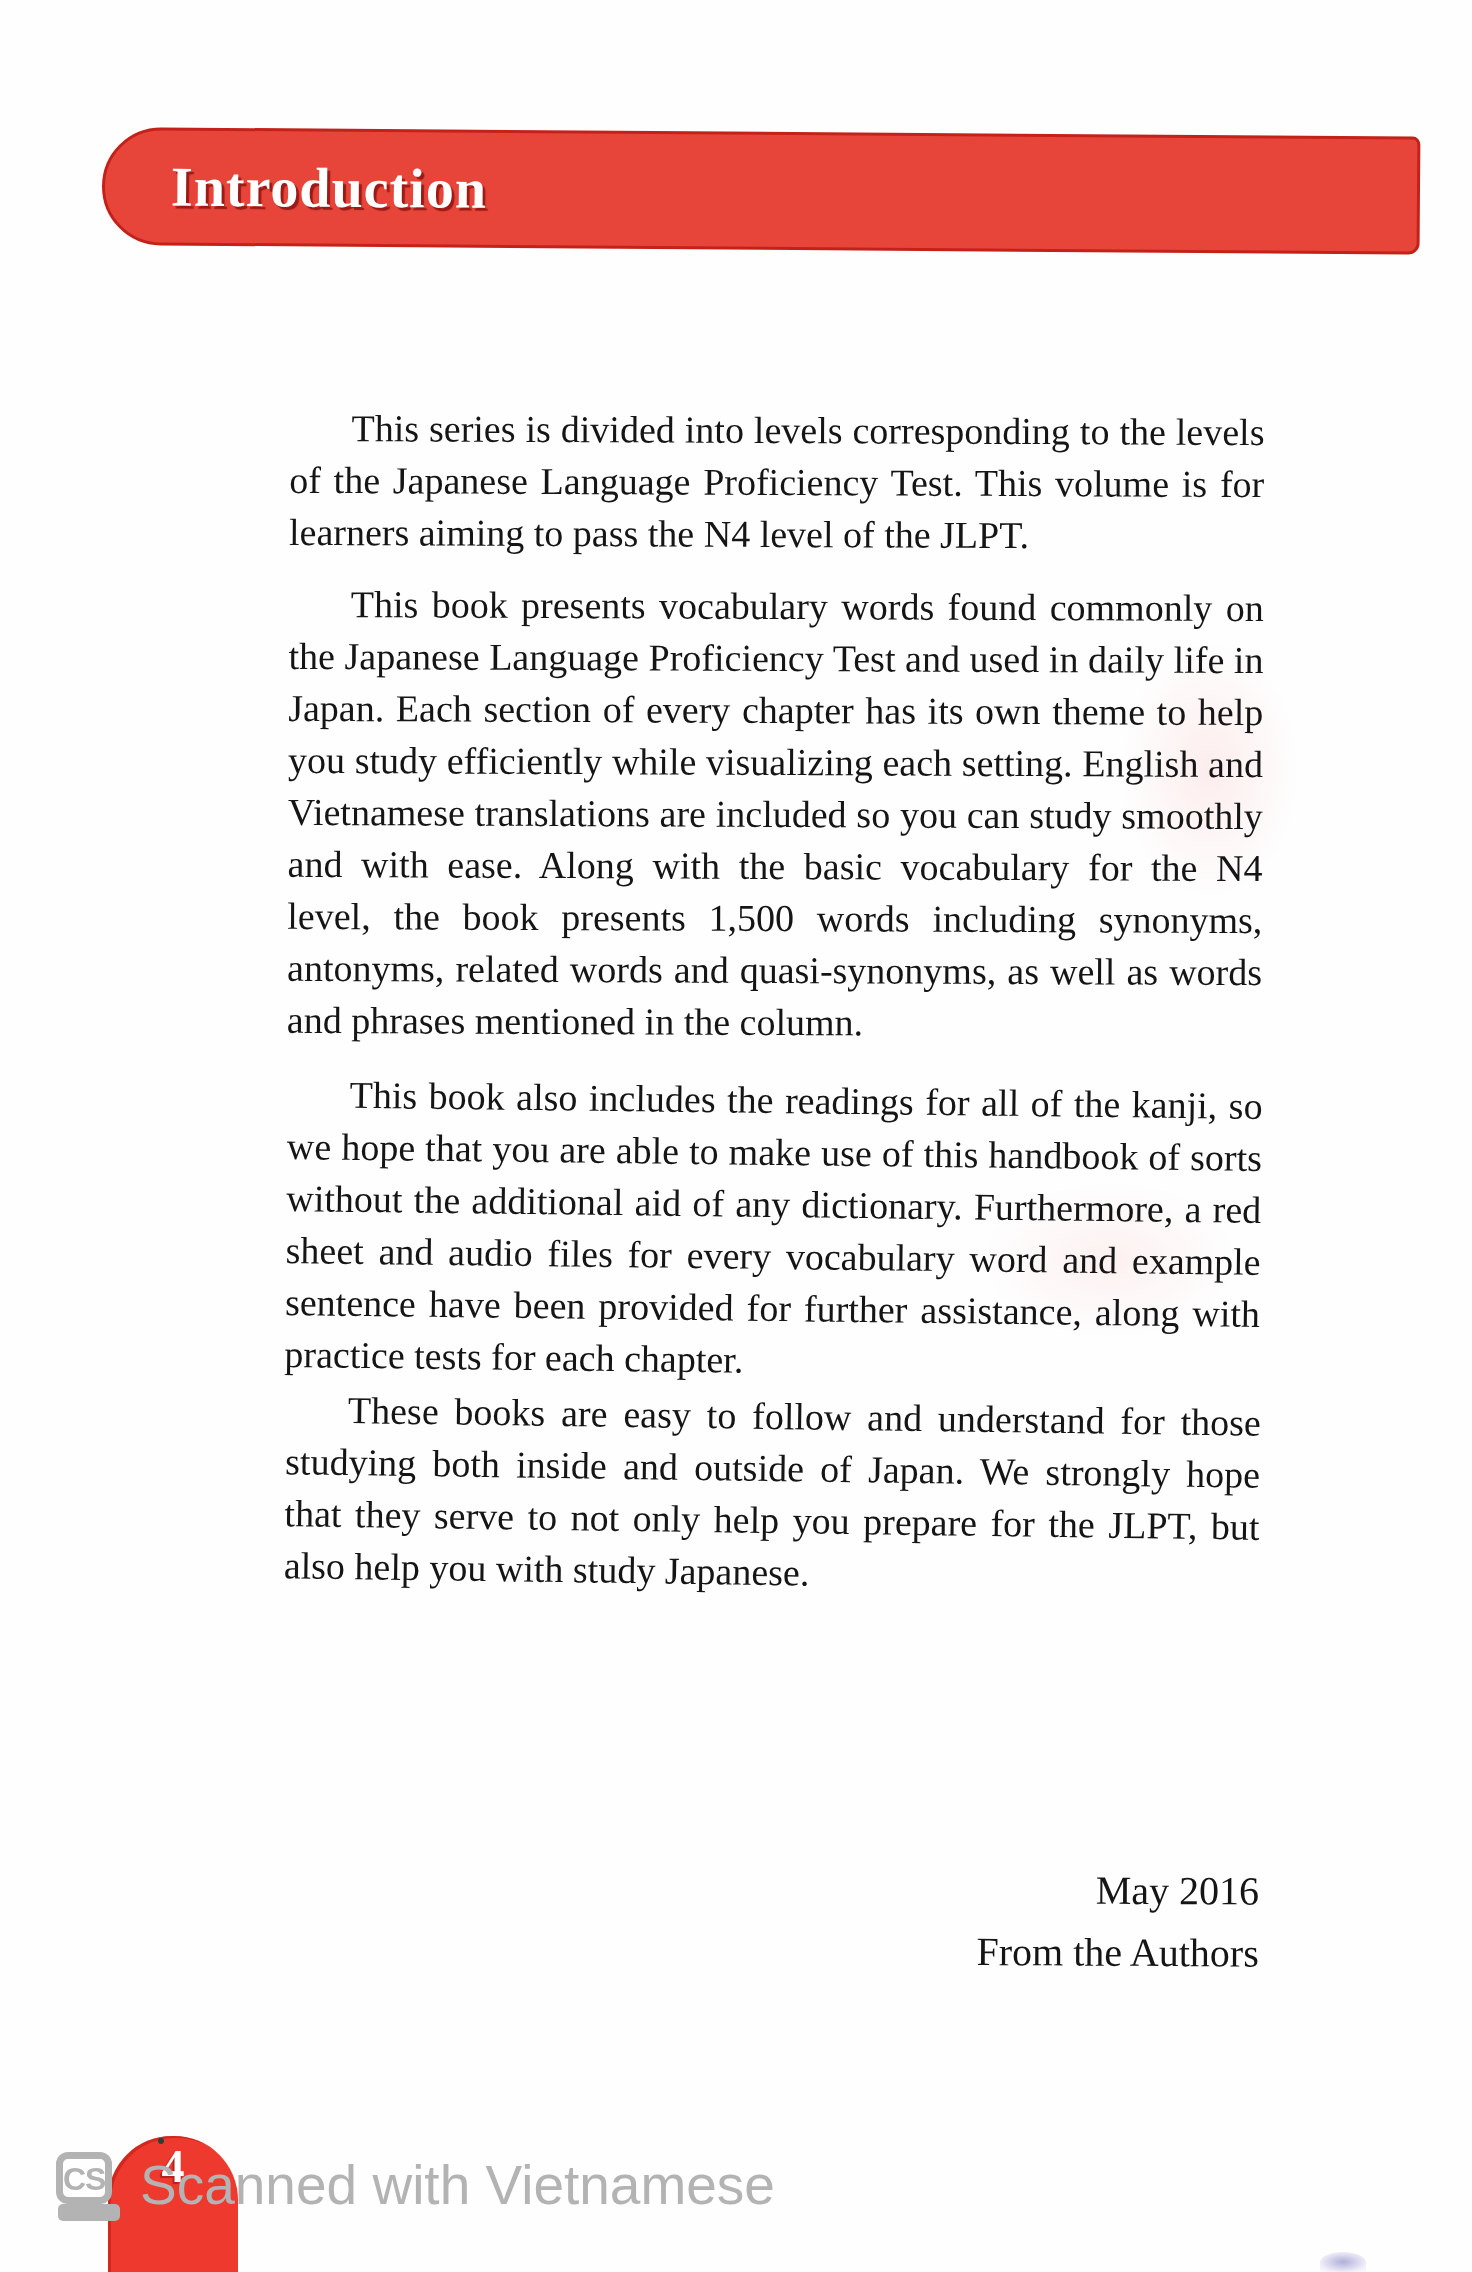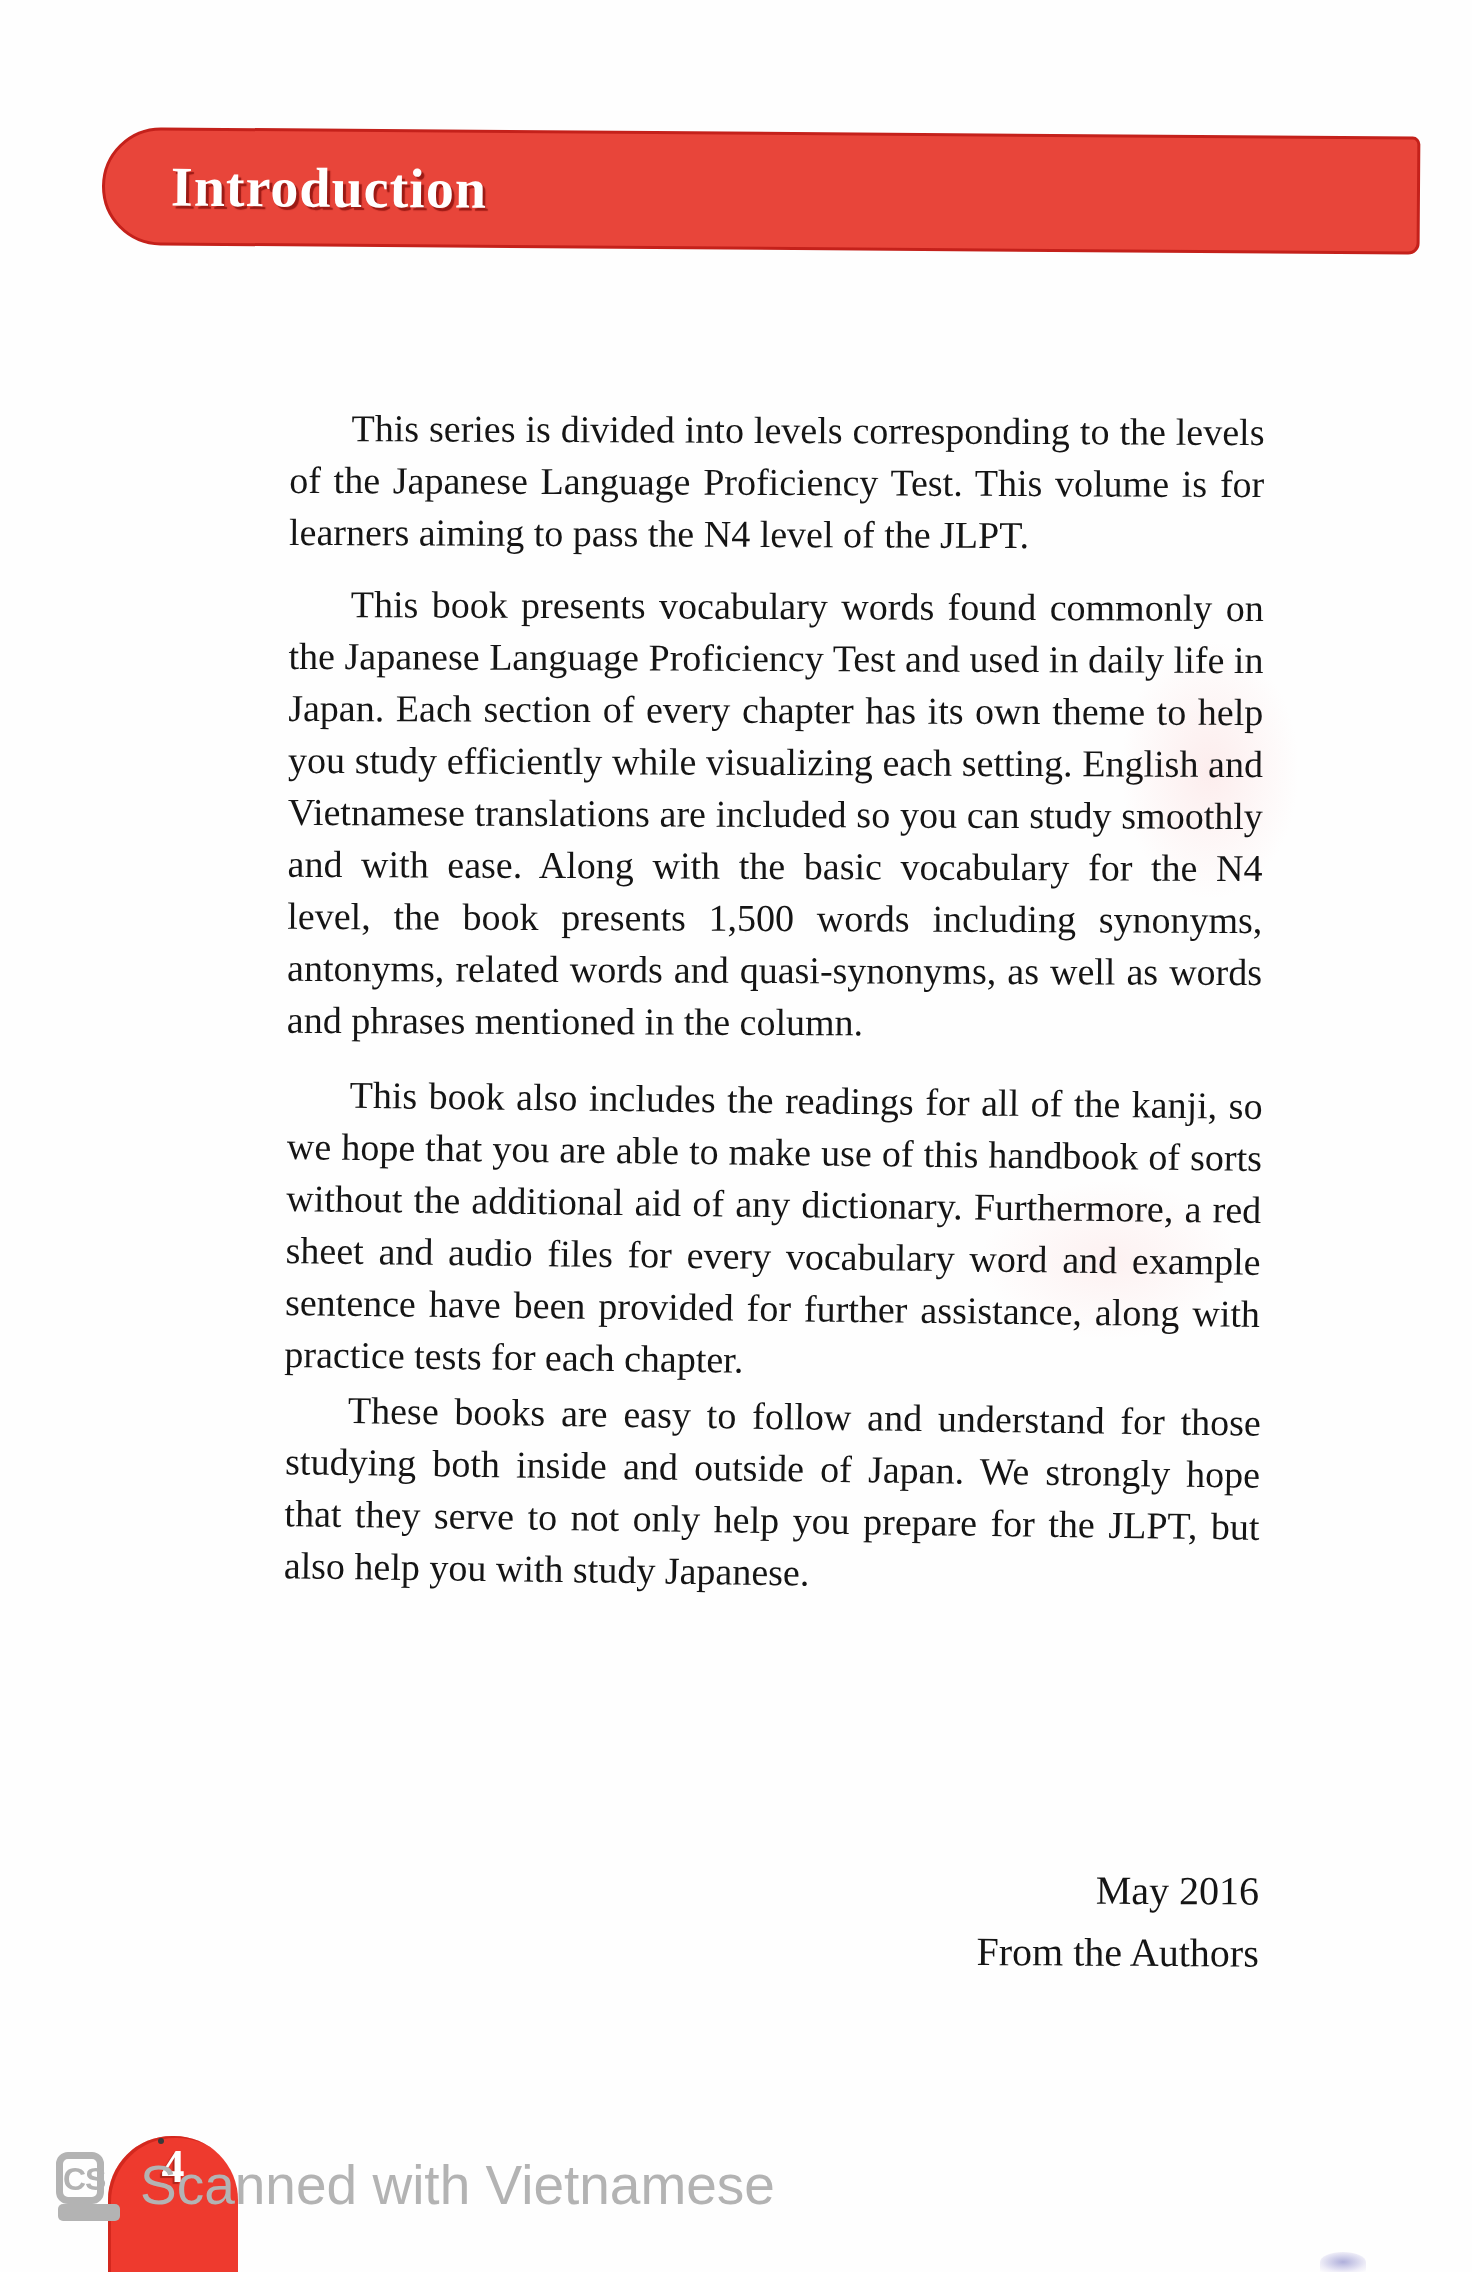--- a/index.html
+++ b/index.html
@@ -102,21 +102,21 @@
     left: 56px;
     top: 2150px;
     height: 80px;
     color: var(--watermark-gray, #b3b3b3);
     font-family: "Liberation Sans", sans-serif;
   }
   .cs-logo {
     position: absolute;
     left: 0;
     top: 2px;
-    width: 48px;
+    width: 56px;
     height: 52px;
     border: 7px solid var(--watermark-gray, #b3b3b3);
     border-radius: 12px;
     box-sizing: border-box;
     text-align: center;
     font-size: 32px;
     font-weight: bold;
     line-height: 40px;
     letter-spacing: -1px;
   }

